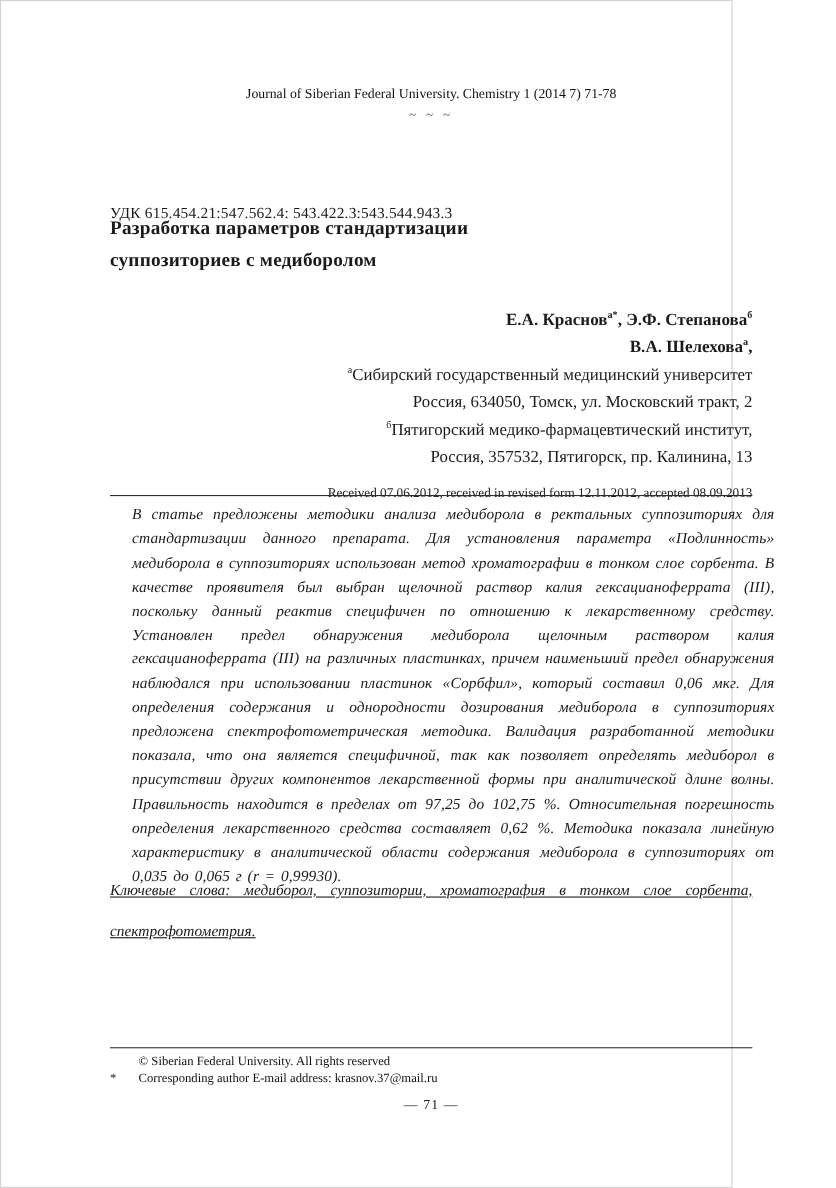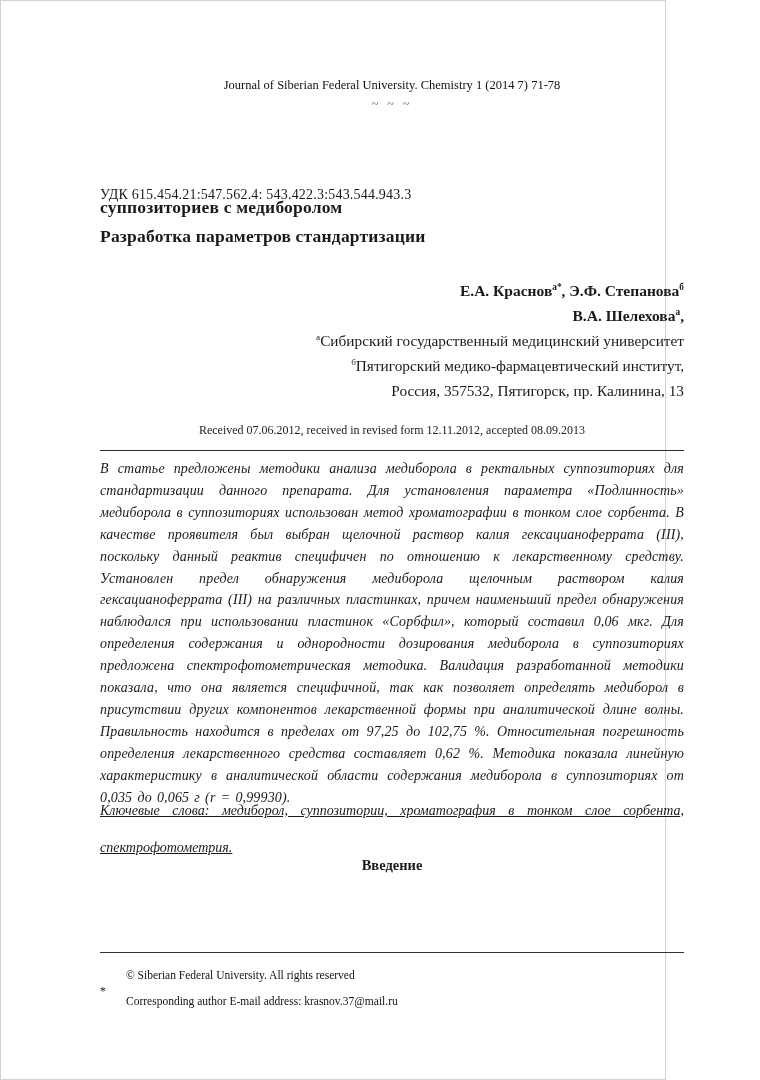--- a/index.html
+++ b/index.html
@@ -24,32 +24,33 @@
 
   .udk { top: 146px; font-size: 14px; letter-spacing: 0.2px; margin-top: 40px; }
 
   .article-title { top: 192px; font-size: 17.5px; font-weight: bold; line-height: 29px; letter-spacing: 0.2px; }
 
   .authors-block { top: 277px; text-align: right; line-height: 25px; }
   .author-line { font-weight: bold; font-size: 15.5px; }
   .aff-line { font-size: 15.3px; }
   sup { font-size: 0.6em; line-height: 0; vertical-align: super; }
 
-  .received { top: 422px; text-align: center; font-size: 12px; color: #222; }
+  .received { top: 440px; text-align: right; font-size: 12px; color: #222; }
 
   .rule-top { top: 449px; border-top: 1.5px solid #2e2e2e; height: 0; }
 
   .abstract {
     top: 457px;
     font-style: italic;
     font-size: 14px;
     line-height: 21.9px;
     text-align: justify;
     letter-spacing: 0.15px;
     word-spacing: 1.5px;
+    margin-left: 20px;
   }
 
   .keywords {
     top: 791px;
     font-style: italic;
     font-size: 14px;
     line-height: 37px;
     text-align: justify;
     word-spacing: 2px;
     text-decoration: underline;
@@ -63,64 +64,65 @@
     text-align: justify;
     text-indent: 28px;
     word-spacing: 1.5px;
   }
 
   .rule-footer { top: 951px; border-top: 1px solid #333; height: 0; }
 
   .footnotes { top: 957px; font-size: 11.5px; line-height: 15.5px; color: #111; }
   .fn-line { display: flex; }
   .fn-sym { width: 26px; flex: 0 0 26px; }
-  .fn-text { flex: 1; margin-top: 10px; }
+  .fn-text { flex: 1; }
 
   .page-number { top: 996px; text-align: center; font-size: 12.5px; letter-spacing: 1px; }
 </style>
 </head>
 <body>
 
 <div class="page">
 
   <div class="block journal-header">Journal of  Siberian Federal University.  Chemistry 1 (2014 7) 71-78</div>
   <div class="block ornament">~ ~ ~</div>
 
   <div class="block udk">УДК 615.454.21:547.562.4: 543.422.3:543.544.943.3</div>
 
   <div class="block article-title">
+    <div>Разработка параметров стандартизации</div>
     <div>суппозиториев с медиборолом</div>
-    <div>Разработка параметров стандартизации</div>
   </div>
 
   <div class="block authors-block">
     <div class="author-line"><span>Е.А. Краснов</span><sup>а*</sup><span>, </span><span>Э.Ф. Степанова</span><sup>б</sup></div>
     <div class="author-line"><span>В.А. Шелехова</span><sup>а</sup><span>,</span></div>
     <div class="aff-line"><sup>а</sup><span>Сибирский государственный медицинский университет</span></div>
+    <div class="aff-line">Россия, 634050, Томск, ул. Московский тракт, 2</div>
     <div class="aff-line"><sup>б</sup><span>Пятигорский медико-фармацевтический институт,</span></div>
     <div class="aff-line">Россия, 357532, Пятигорск, пр. Калинина, 13</div>
   </div>
 
   <div class="block received">Received 07.06.2012, received in revised form 12.11.2012, accepted 08.09.2013</div>
 
   <div class="block rule-top"></div>
 
   <div class="block abstract">В статье предложены методики анализа медиборола в ректальных суппозиториях для стандартизации данного препарата. Для установления параметра «Подлинность» медиборола в суппозиториях использован метод хроматографии в тонком слое сорбента. В качестве проявителя был выбран щелочной раствор калия гексацианоферрата (III), поскольку данный реактив специфичен по отношению к лекарственному средству. Установлен предел обнаружения медиборола щелочным раствором калия гексацианоферрата (III) на различных пластинках, причем наименьший предел обнаружения наблюдался при использовании пластинок «Сорбфил», который составил 0,06 мкг. Для определения содержания и однородности дозирования медиборола в суппозиториях предложена спектрофотометрическая методика. Валидация разработанной методики показала, что она является специфичной, так как позволяет определять медиборол в присутствии других компонентов лекарственной формы при аналитической длине волны. Правильность находится в пределах от 97,25 до 102,75 %. Относительная погрешность определения лекарственного средства составляет 0,62 %. Методика показала линейную характеристику в аналитической области содержания медиборола в суппозиториях от 0,035 до 0,065 г (r = 0,99930).</div>
 
   <div class="block keywords">Ключевые слова: медиборол, суппозитории, хроматография в тонком слое сорбента, спектрофотометрия.</div>
 
-  <div class="block intro-heading">Введение</div>
 
   <div class="block rule-footer"></div>
 
   <div class="block footnotes">
     <div class="fn-line">
       <span class="fn-sym"></span>
       <span class="fn-text">© Siberian Federal University. All rights reserved</span>
     </div>
     <div class="fn-line">
       <span class="fn-sym">*</span>
       <span class="fn-text">Corresponding author E-mail address: krasnov.37@mail.ru</span>
     </div>
   </div>
 
+  <div class="block page-number">— 71 —</div>
 
 </div>
 
 </body></html>

